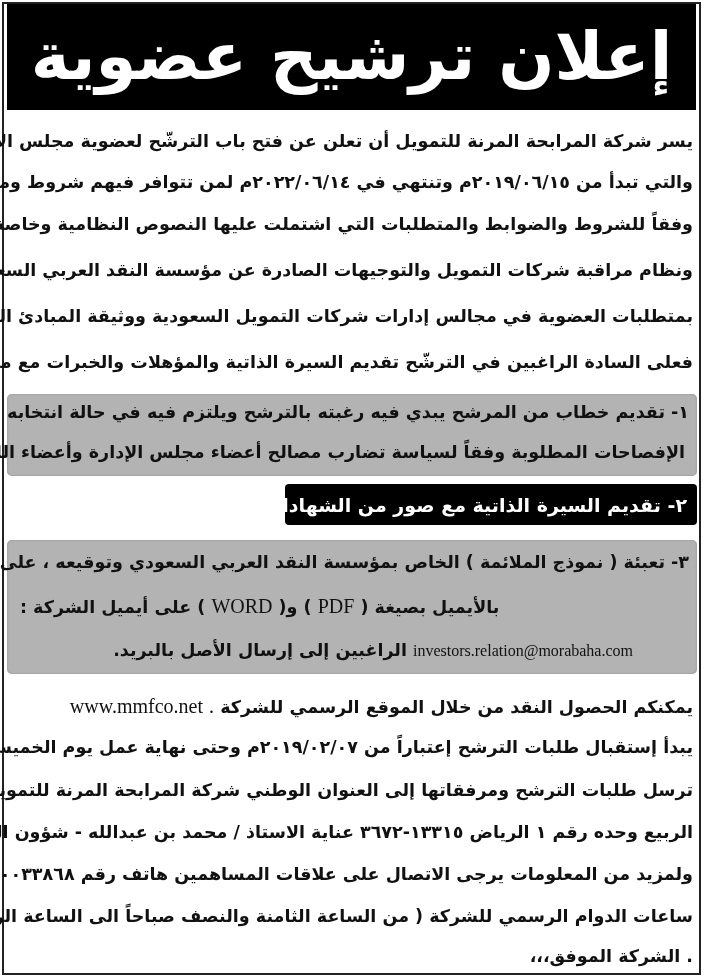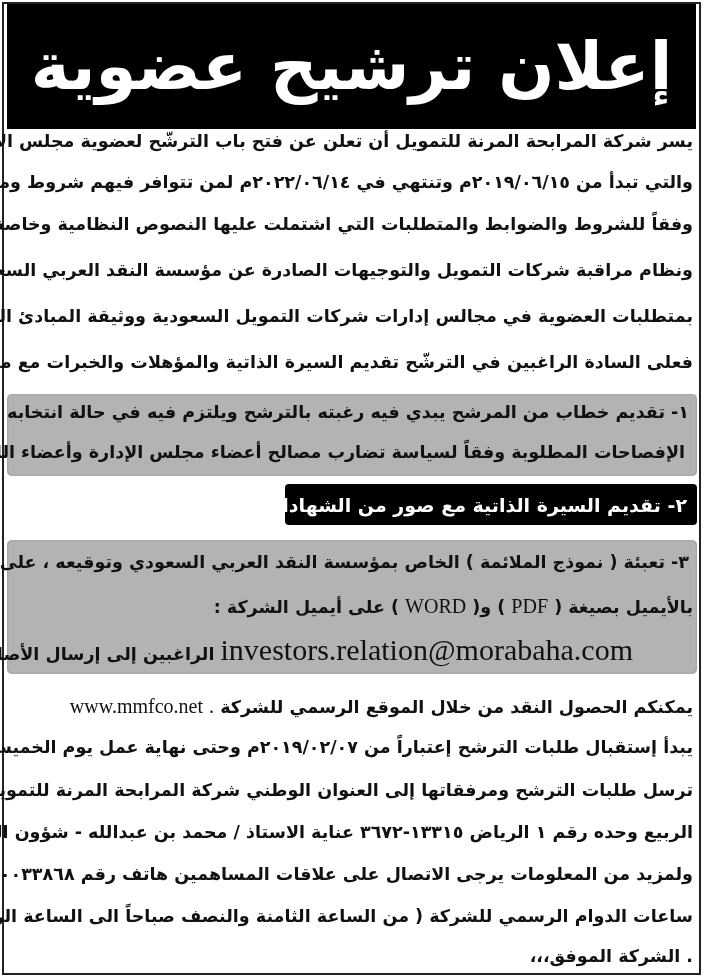--- a/index.html
+++ b/index.html
@@ -1,34 +1,34 @@
 <!DOCTYPE html>
 <html><head>
 <meta charset="utf-8">
 <style>
   html, body { margin: 0; padding: 0; background: #ffffff; }
   body { width: 705px; height: 979px; position: relative; overflow: hidden;
          font-family: "DejaVu Sans", sans-serif; color: #111; }
   .frame { position: absolute; left: 2px; top: 2px; width: 699px; height: 973px;
            border: 2px solid #222; box-sizing: border-box; }
-  .title-box { position: absolute; left: 7px; top: 4px; width: 689px; height: 125px;
+  .title-box { position: absolute; left: 7px; top: 4px; width: 689px; height: 106px;
                background: #000; display: flex; align-items: center; justify-content: center; }
   .title-text { color: #fff; font-size: 66px; font-weight: bold; direction: rtl;
                 letter-spacing: 1px; line-height: 1; font-family: "DejaVu Sans", sans-serif; }
   .line { position: absolute; right: 12px; direction: rtl; text-align: right;
           font-weight: bold; font-size: 17.5px; white-space: nowrap; line-height: 24px; }
   .line.justify { left: 12px; text-align: justify; text-align-last: justify; }
   .gray-box { position: absolute; background: #b3b3b3; border-radius: 5px;
               box-shadow: 0 0 2px #888 inset; }
   .banner { position: absolute; background: #000; border-radius: 4px; color: #fff;
             direction: rtl; font-weight: bold; font-size: 19px; display: flex;
             align-items: center; padding: 0 10px; box-sizing: border-box; white-space: nowrap; }
   .latin { font-family: "Liberation Serif", serif; font-weight: normal; font-size: 20px; direction: ltr; unicode-bidi: embed; }
-  .latin-lg { font-family: "Liberation Serif", serif; font-weight: normal; font-size: 30px; direction: ltr; unicode-bidi: embed; }
-  .center { left: 12px; right: 12px; text-align: right; }
+  .latin-lg { font-family: "Liberation Serif", serif; font-weight: normal; font-size: 16px; direction: ltr; unicode-bidi: embed; }
+  .center { left: 20px; right: 12px; text-align: left; }
 </style>
 </head>
 <body>
 
 <div class="frame"></div>
 
 <div class="title-box">
   <span class="title-text">إعلان ترشيح عضوية</span>
 </div>
 

